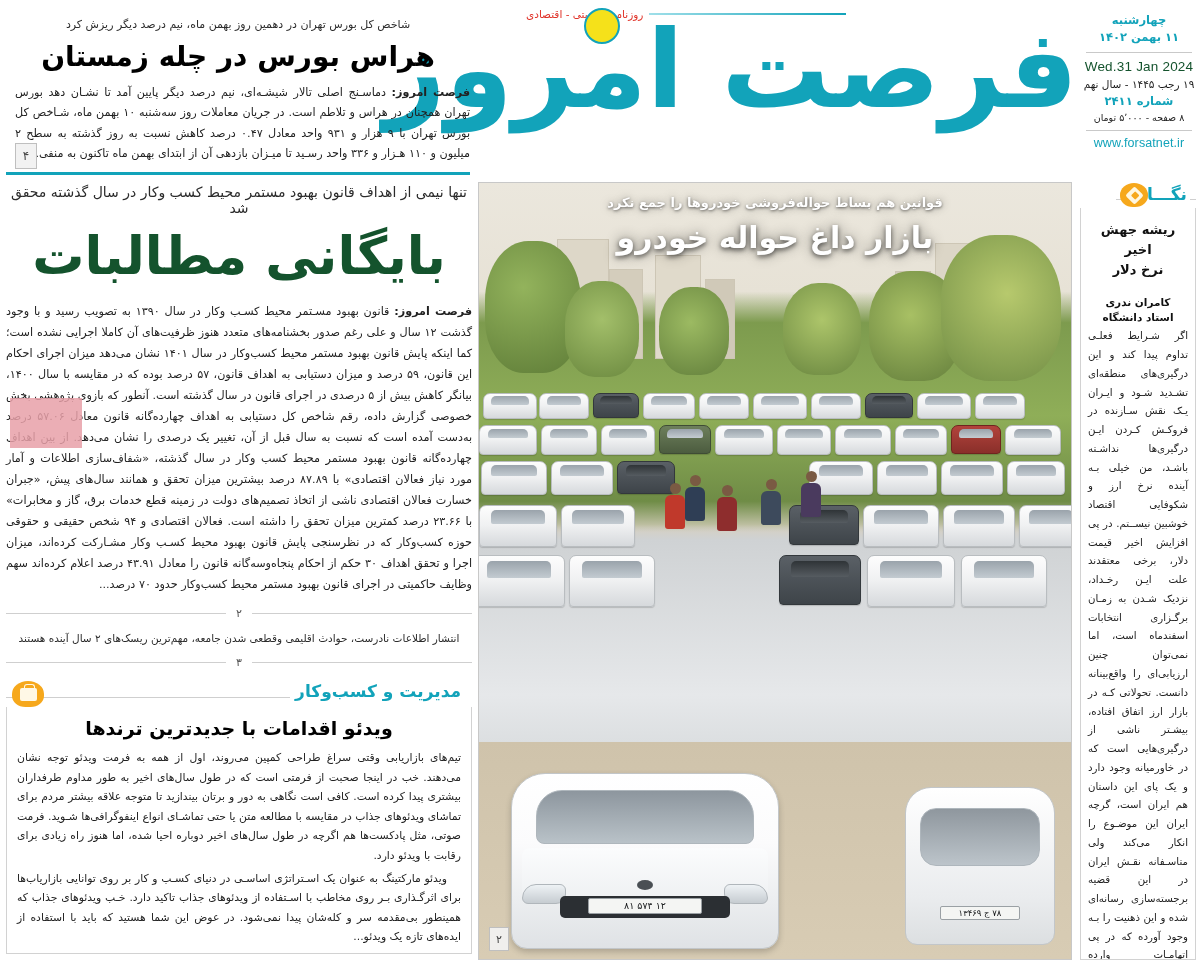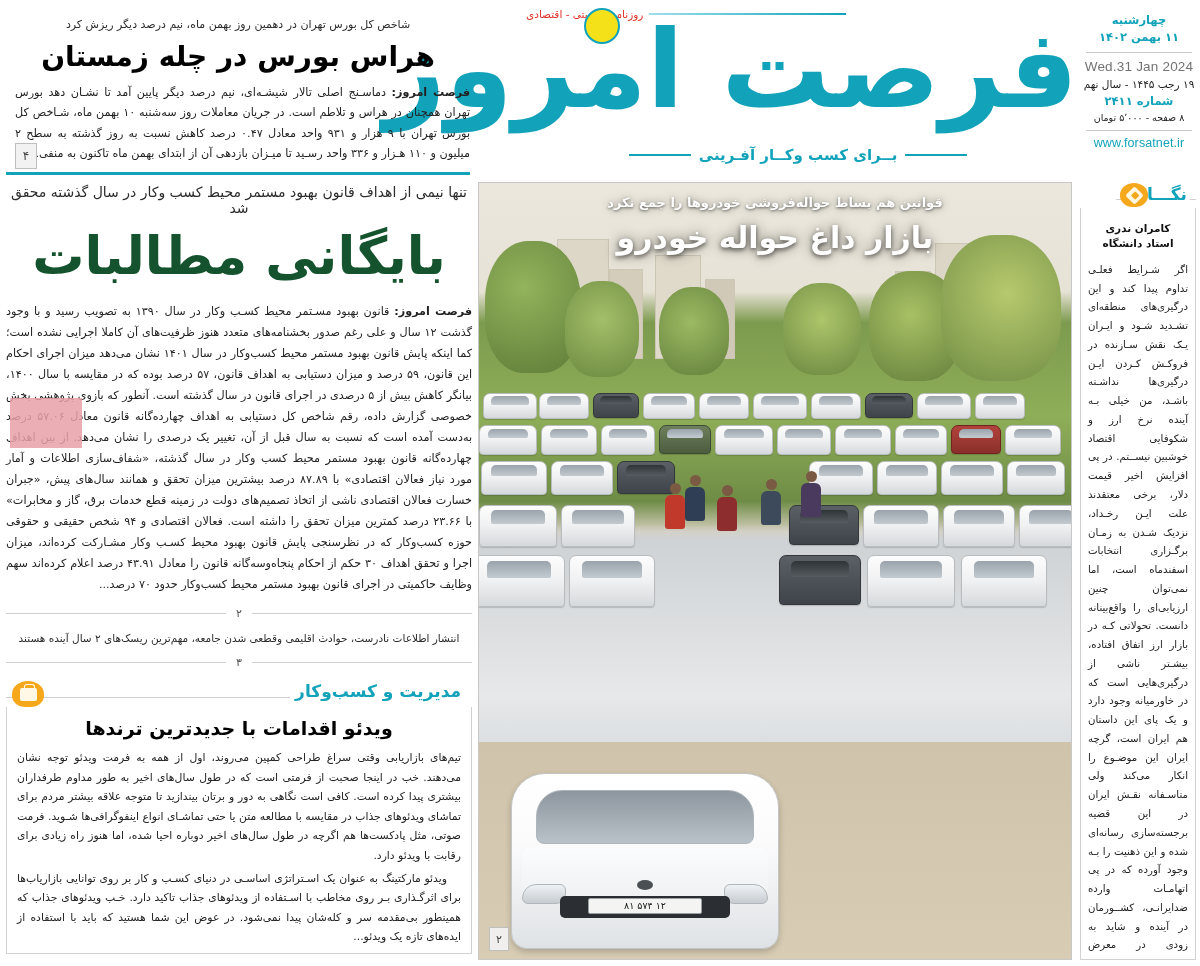--- a/index.html
+++ b/index.html
@@ -17,21 +17,21 @@
     position: absolute; top: 0; right: 0; left: 0; height: 178px;
   }
 
   
   .date-block {
     position: absolute; top: 4px; right: 2px; width: 118px; height: 170px;
     text-align: center; direction: rtl;
   }
   .date-top { color: #12a3ba; font-size: 11.5px; line-height: 1.45; padding-top: 8px; font-weight: bold; }
   .date-rule { height: 1px; background: #c9c9c9; margin: 7px 6px 6px 6px; }
-  .date-greg { color: #737373; font-size: 13.5px; letter-spacing: .2px; font-family: "Liberation Sans", sans-serif; }
+  .date-greg { color: #14532d; font-size: 13.5px; letter-spacing: .2px; font-family: "Liberation Sans", sans-serif; }
   .date-hijri { color: #1a1a1a; font-size: 10.5px; margin-top: 4px; }
   .date-issue { color: #12a3ba; font-size: 11.5px; margin-top: 4px; font-weight: bold; }
   .date-price { color: #1a1a1a; font-size: 9.5px; margin-top: 4px; }
   .date-rule2 { height: 1px; background: #c9c9c9; margin: 7px 6px 5px 6px; }
   .date-url { color: #12a3ba; font-size: 12.5px; font-family: "Liberation Sans", sans-serif; letter-spacing: .1px; }
 
   
   .masthead {
     position: absolute; top: 0; right: 122px; width: 560px; height: 178px;
   }
@@ -118,21 +118,21 @@
   .sb-box {
     position: absolute; top: 26px; right: 0; left: 0; bottom: 0;
     border: 1px solid #d2d2d2; border-top: none; padding: 12px 7px 6px 7px;
     overflow: hidden;
   }
   .sb-title {
     font-size: 13px; font-weight: bold; color: #111; text-align: center;
     line-height: 1.55; margin-bottom: 14px;
   }
   .sb-author { font-size: 10.5px; font-weight: bold; color: #111; text-align: center; line-height: 1.6; }
-  .sb-role { font-size: 10.5px; font-weight: bold; color: #111; text-align: center; margin-bottom: 12px; }
+  .sb-role { font-size: 10.5px; font-weight: bold; color: #111; text-align: center; margin-bottom: 4px; }
   .sb-body { font-size: 10.2px; line-height: 1.84; color: #222; text-align: justify; }
 
   
   .photo-wrap {
     position: absolute; top: 0; right: 128px; left: 478px; bottom: 6px;
     border: 1px solid #c8c8c8; overflow: hidden; background: #ded9cf;
   }
   .photo {
     position: absolute; inset: 0;
     background:
@@ -348,25 +348,20 @@
       <div class="date-url">www.forsatnet.ir</div>
     </div>
 
     <div class="masthead">
       <div class="mast-kicker">
         <span class="kline"></span>
         <span class="ktext">روزنامه مدیریتی - اقتصادی</span>
       </div>
       <div class="mast-logo">فرصت امروز</div>
       <div class="mast-dot"></div>
-      <div class="mast-slogan">
-        <span class="sline"></span>
-        <span class="stext">بــرای کسب وکــار آفـرینی</span>
-        <span class="sline"></span>
-      </div>
     </div>
 
     <div class="top-left">
       <div class="tl-kicker">شاخص کل بورس تهران در دهمین روز بهمن ماه، نیم درصد دیگر ریزش کرد</div>
       <div class="tl-headline">هراس بورس در چله زمستان</div>
       <div class="tl-body">
         <span class="lead">فرصت امروز:</span>
         <span>دماسـنج اصلی تالار شیشـه‌ای، نیم درصد دیگر پایین آمد تا نشـان دهد بورس تهران همچنان در هراس و تلاطم است. در جریان معاملات روز سه‌شنبه ۱۰ بهمن ماه، شـاخص کل بورس تهران با ۹ هزار و ۹۳۱ واحد معادل ۰.۴۷ درصد کاهش نسبت به روز گذشته به سطح ۲ میلیون و ۱۱۰ هـزار و ۳۳۶ واحد رسـید تا میـزان بازدهی آن از ابتدای بهمن ماه تاکنون به منفی...</span>
         <span class="tl-badge-wrap">
           <span class="page-badge">۴</span>
@@ -381,20 +376,24 @@
 
     <div class="sidebar">
       <div class="sb-head">
         <div class="sb-head-line"></div>
         <div class="sb-head-title">نگـــاه</div>
         <div class="sb-icon">
             <span class="pen"></span>
           </div>
       </div>
       <div class="sb-box">
+        <div class="sb-title">
+          <div>ریشه جهش اخیر</div>
+          <div>نرخ دلار</div>
+        </div>
         <div class="sb-author">کامران ندری</div>
         <div class="sb-role">استاد دانشگاه</div>
         <div class="sb-body">اگر شـرایط فعلـی تداوم پیدا کند و این درگیری‌های منطقه‌ای تشـدید شـود و ایـران یـک نقش سـازنده در فروکـش کـردن ایـن درگیری‌ها نداشـته باشـد، من خیلی بـه آینده نرخ ارز و شکوفایی اقتصاد خوشبین نیســتم. در پی افزایش اخیر قیمت دلار، برخی معتقدند علت ایـن رخـداد، نزدیک شـدن به زمـان برگـزاری انتخابات اسفندماه است، اما نمی‌توان چنین ارزیابی‌ای را واقع‌بینانه دانست. تحولاتی کـه در بازار ارز اتفاق افتاده، بیشـتر ناشی از درگیری‌هایی است که در خاورمیانه وجود دارد و یک پای این داستان هم ایران است، گرچه ایران این موضـوع را انکار می‌کند ولی متاسـفانه نقـش ایران در این قضیه برجسته‌سازی رسانه‌ای شده و این ذهنیت را بـه وجود آورده که در پی اتهامـات وارده ضدایرانـی، کشــورمان در آینده و شاید به زودی در معرض اقدامات تحریمی و تنبیهی بیشتری قرار خواهـد گرفت و همین نگاه باعـث تشـدید ناامنی روانـی و افزایش نـرخ بازار ارز شـده که اثر خـود را بر شاخص‌های اقتصـادی و بخصـوص تـورم و گرانـی هم برجـای خواهد گذاشت. اگر شرایط...</div>
 
       </div>
     </div>
 
     <div class="photo-wrap">
       <div class="photo">
         <div class="bldg b1"></div>
@@ -484,20 +483,24 @@
         <div class="hero-car">
           <div class="windshield"></div>
           <div class="hood"></div>
           <div class="lamp l"></div>
           <div class="lamp r"></div>
           <div class="badge-m"></div>
           <div class="grille"></div>
           <div class="plate">۱۲ ۵۷۴ ۸۱</div>
         </div>
 
+        <div class="side-car">
+          <div class="w"></div>
+          <div class="plate2">۷۸ ج ۱۳۴۶۹</div>
+        </div>
       </div>
 
       <div class="photo-overlay">
         <div class="ph-kicker">قوانین هم بساط حواله‌فروشی خودروها را جمع نکرد</div>
         <div class="ph-headline">بازار داغ حواله خودرو</div>
       </div>
       <div class="photo-badge">۲</div>
     </div>
 
     <div class="left-col">

